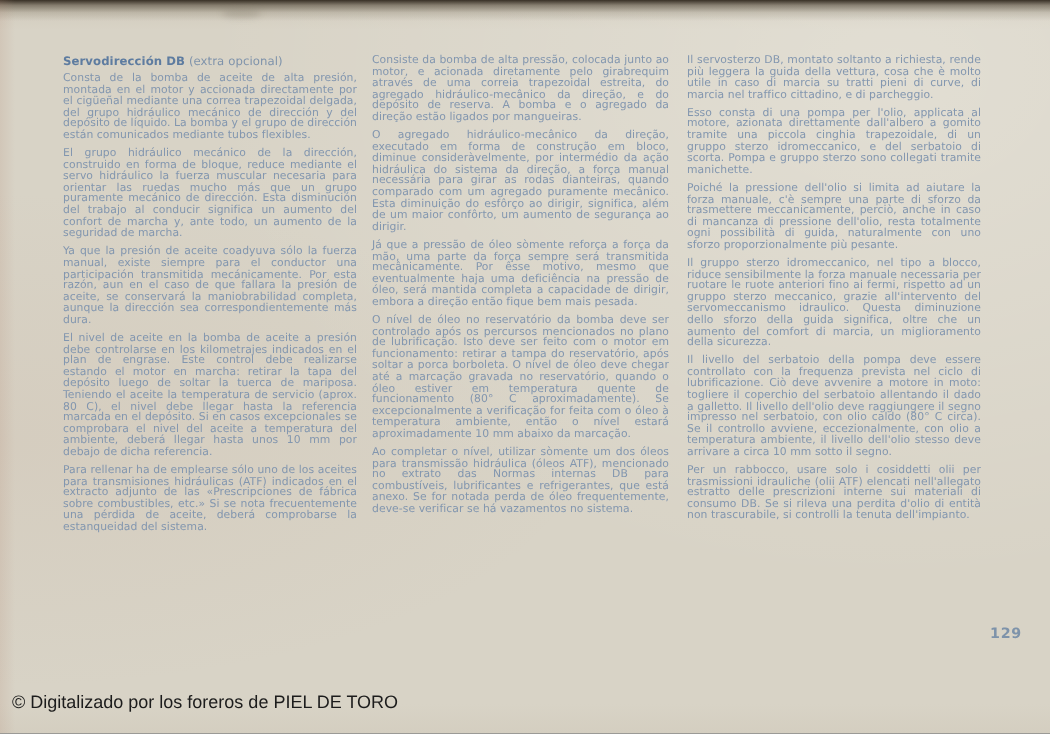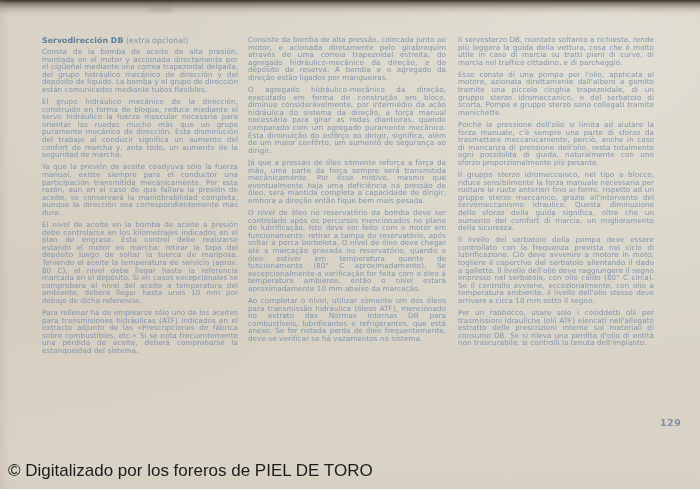--- a/index.html
+++ b/index.html
@@ -41,21 +41,21 @@
   }
   .col h3 .note{font-weight:normal;color:#7f93ab;}
   .col p{margin:0 0 4.5px 0;}
   #page-number{
     position:absolute;left:644px;top:417px;
     font-size:9.5px;font-weight:bold;color:#7e93aa;letter-spacing:0.5px;margin-left:16px;
   }
   #watermark{
     position:absolute;left:8px;top:461px;
     font-family:"Liberation Sans", sans-serif;
-    font-size:17px;color:#1c1c1c;
+    font-size:12px;color:#1c1c1c;
   }
   
   #smudge{
     position:absolute;left:148px;top:6px;width:26px;height:6px;border-radius:50%;
     background:rgba(120,110,95,0.25);filter:blur(2px);
   }
 </style>
 </head>
 <body>
 

